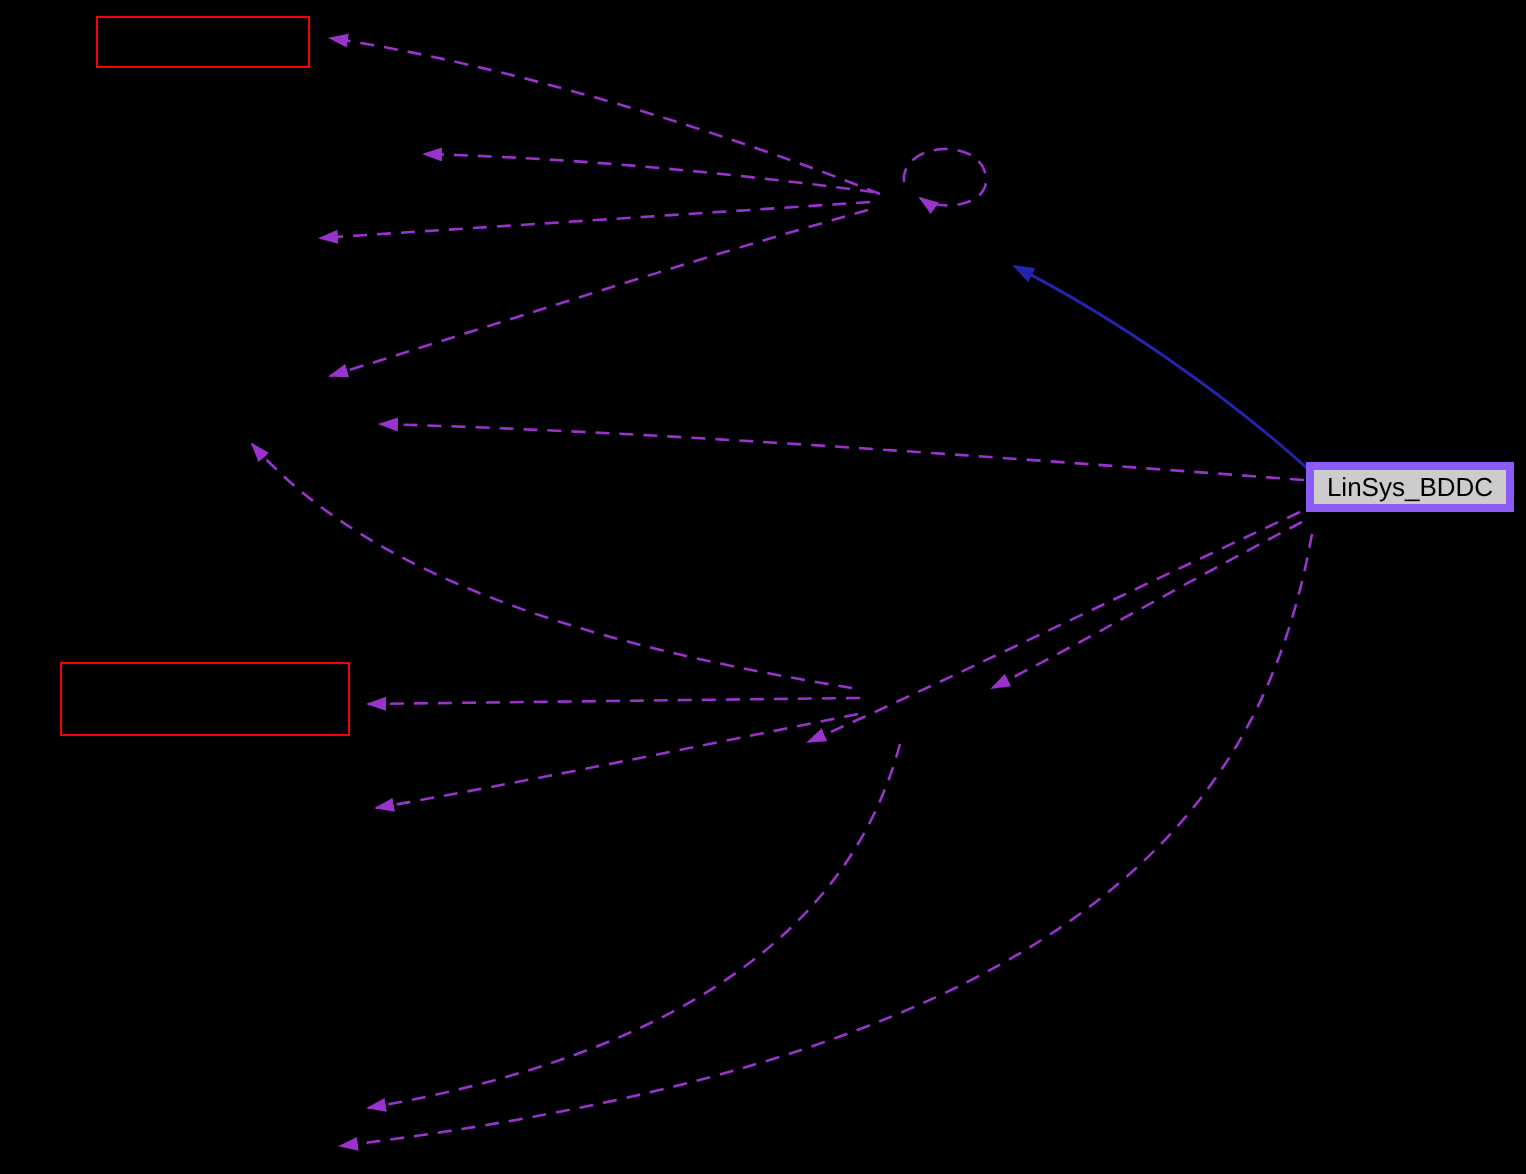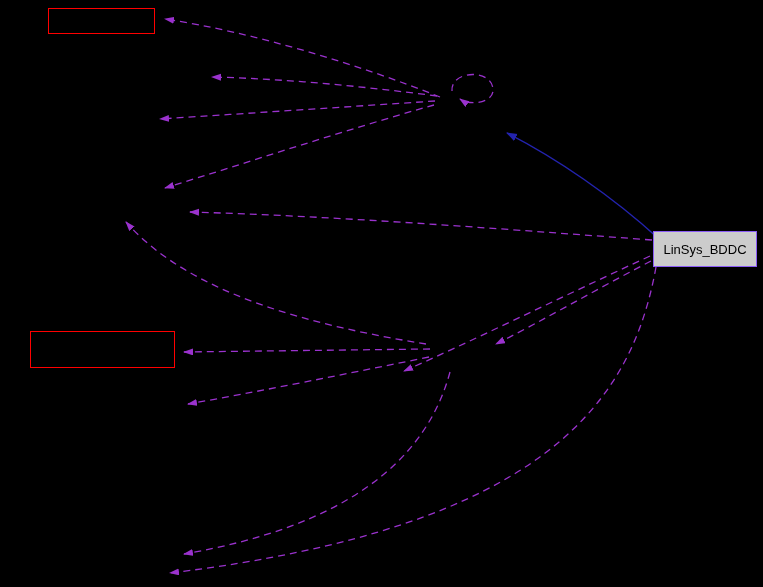--- a/index.html
+++ b/index.html
@@ -41,23 +41,23 @@
     left: 48px; top: 8px; width: 107px; height: 26px;
     border: 1px solid var(--red_node_border, #ff0000);
     background: #000;
   }
   #red-node-left {
     left: 30px; top: 331px; width: 145px; height: 37px;
     border: 1px solid var(--red_node_border, #ff0000);
     background: #000;
   }
   #linsys-node {
-    left: 653px; top: 231px; width: 104px; height: 36px;
+    left: 653px; top: 231px; width: 104px; height: 25px;
     background: var(--linsys_fill, #cccccc);
-    border: 1px solid #8b5cf6;
+    border: 4px solid #8b5cf6;
     color: var(--linsys_text, #000000);
     font-size: 13px;
     display: flex;
     align-items: center;
     justify-content: center;
     white-space: nowrap;
   }
 </style>
 </head>
 <body>

